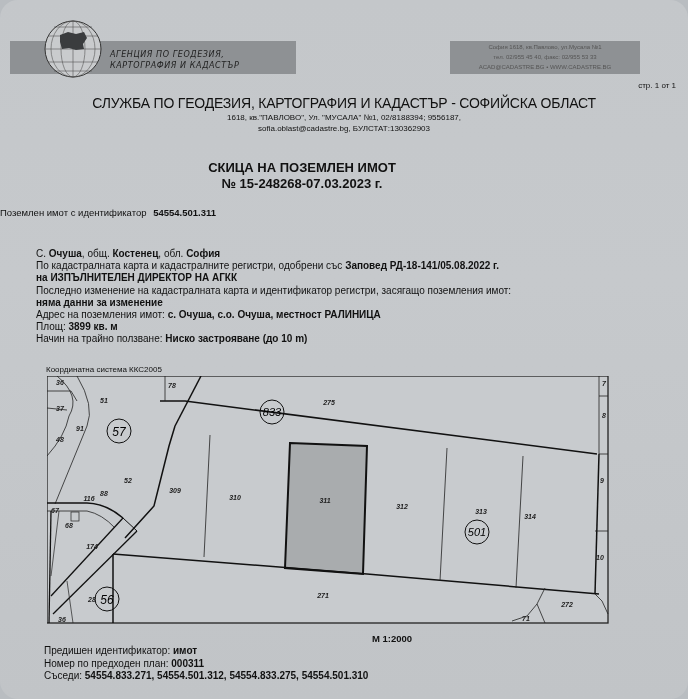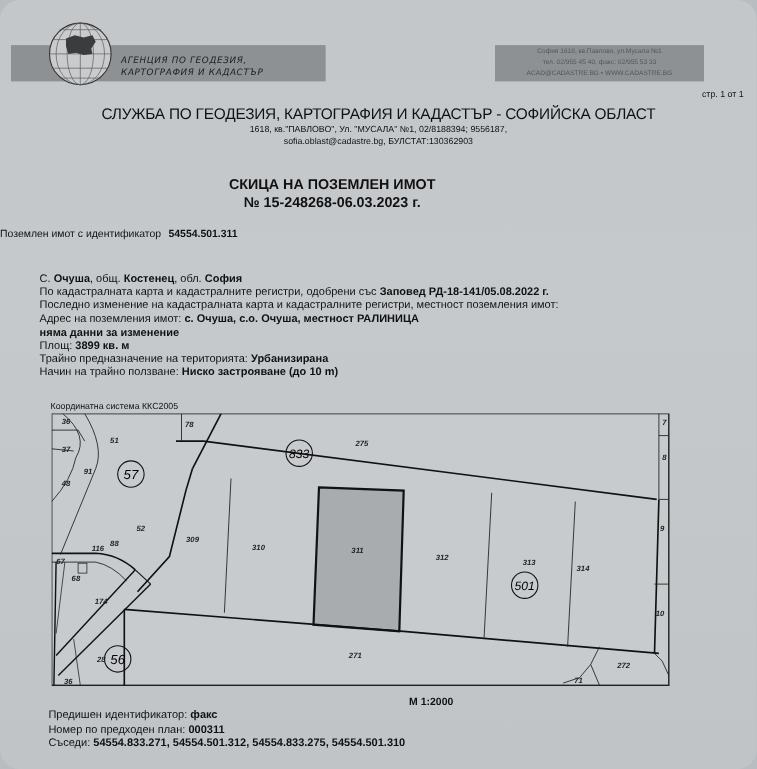--- a/index.html
+++ b/index.html
@@ -102,52 +102,49 @@
   <div class="pageno">стр. 1 от 1</div>
 
   <div class="office-title">СЛУЖБА ПО ГЕОДЕЗИЯ, КАРТОГРАФИЯ И КАДАСТЪР - СОФИЙСКА ОБЛАСТ</div>
   <div class="office-addr">
     <div>1618, кв."ПАВЛОВО", Ул. "МУСАЛА" №1, 02/8188394; 9556187,</div>
     <div>sofia.oblast@cadastre.bg, БУЛСТАТ:130362903</div>
   </div>
 
   <div class="doc-title">
     <div>СКИЦА НА ПОЗЕМЛЕН ИМОТ</div>
-    <div>№ 15-248268-06.03.2023 г.</div>
+    <div>№ 15-248268-07.03.2023 г.</div>
   </div>
 
   <div class="ident">
     <span>Поземлен имот с  идентификатор</span>
     <b>54554.501.311</b>
   </div>
 
   <div class="info">
     <div>
       <span>С.</span>
       <b>Очуша</b><span>, общ.</span>
       <b>Костенец</b><span>, обл.</span>
       <b>София</b>
     </div>
     <div>
       <span>По кадастралната карта и кадастралните регистри, одобрени със</span>
       <b>Заповед РД-18-141/05.08.2022 г.</b>
     </div>
-    <div>Последно изменение на кадастралната карта и кадастралните регистри, местност поземления имот:</div>
+    <div><b>на ИЗПЪЛНИТЕЛЕН ДИРЕКТОР НА АГКК</b></div>
+    <div>Последно изменение на кадастралната карта и идентификатор регистри, засягащо поземления имот:</div>
+    <div><b>няма данни за изменение</b></div>
     <div>
       <span>Адрес на поземления имот:</span>
       <b>с. Очуша, с.о. Очуша, местност РАЛИНИЦА</b>
     </div>
-    <div><b>няма данни за изменение</b></div>
     <div>
       <span>Площ:</span>
       <b>3899 кв. м</b>
-    </div>
-    <div>
-      <span>Трайно предназначение на територията:</span>
-      <b>Урбанизирана</b>
     </div>
     <div>
       <span>Начин на трайно ползване:</span>
       <b>Ниско застрояване (до 10 m)</b>
     </div>
   </div>
 
   <div class="coord">Координатна система ККС2005</div>
 
   <svg class="map" width="565" height="250" viewBox="0 0 565 250">
@@ -245,21 +242,21 @@
       <text x="45" y="226">28</text>
       <text x="15" y="246">36</text>
     </g>
   </svg>
 
   <div class="scale">М 1:2000</div>
 
   <div class="footer">
     <div>
       <span>Предишен идентификатор:</span>
-      <b>факс</b>
+      <b>имот</b>
     </div>
     <div>
       <span>Номер по предходен план:</span>
       <b>000311</b>
     </div>
     <div>
       <span>Съседи:</span>
       <b>54554.833.271, 54554.501.312, 54554.833.275, 54554.501.310</b>
     </div>
   </div>

